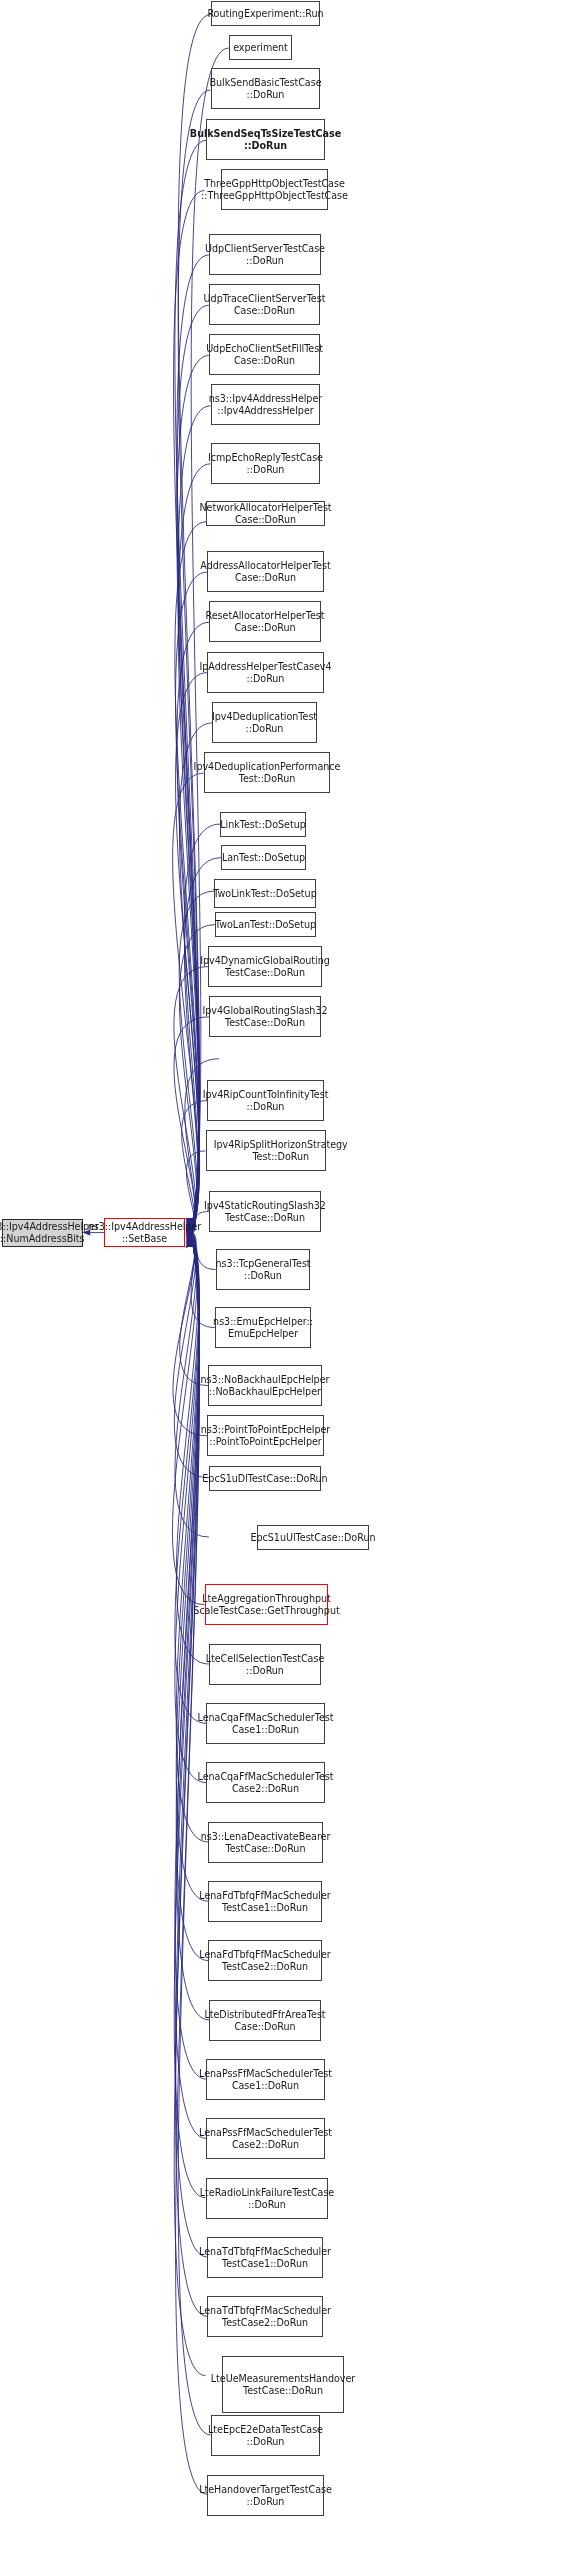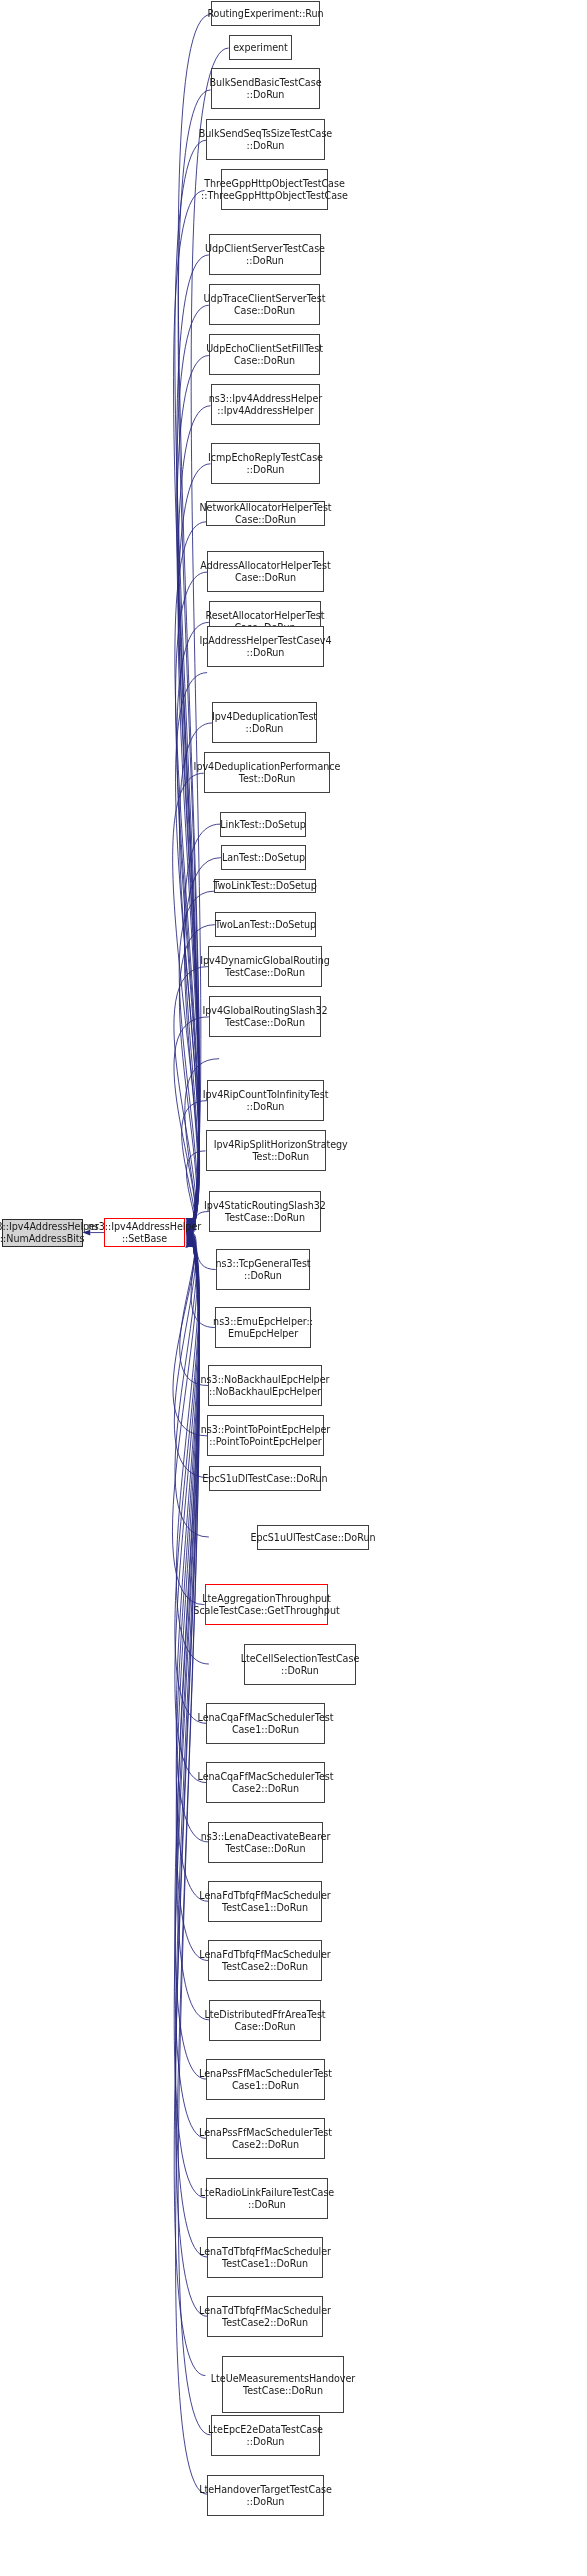--- a/index.html
+++ b/index.html
@@ -155,49 +155,49 @@
       <polygon points="216,1450 222.77264302985657,1443.1668962842543 225.5989442458607,1449.35171814397" fill="#26287f"></polygon>
     </svg>
 <div class="node highlight" style="left: 104px; top: 1218px; width: 81px; height: 29px;">ns3::Ipv4AddressHelper
 ::SetBase</div>
     <div class="node root" style="left: 1.7px; top: 1219px; width: 81px; height: 27.5px;">ns3::Ipv4AddressHelper
 ::NumAddressBits</div>
     <div class="node" style="left: 211px; top: 1.3px; width: 109px; height: 24.5px;">RoutingExperiment::Run</div>
     <div class="node" style="left: 229px; top: 35px; width: 63px; height: 24.5px;">experiment</div>
     <div class="node" style="left: 211px; top: 68px; width: 109px; height: 41px;">BulkSendBasicTestCase
 ::DoRun</div>
-    <div class="node" style="left: 206px; top: 119px; width: 119px; height: 41px;">BulkSendSeqTsSizeTestCase
+    <div class="node" style="left: 206px; top: 119px; width: 119px; height: 41px; font-weight: bold;">BulkSendSeqTsSizeTestCase
 ::DoRun</div>
     <div class="node" style="left: 205px; top: 169px; width: 107px; height: 41px; margin-left: 16px;">ThreeGppHttpObjectTestCase
 ::ThreeGppHttpObjectTestCase</div>
     <div class="node" style="left: 209px; top: 234px; width: 112px; height: 41px;">UdpClientServerTestCase
 ::DoRun</div>
     <div class="node" style="left: 209px; top: 284px; width: 111px; height: 41px;">UdpTraceClientServerTest
 Case::DoRun</div>
     <div class="node" style="left: 209px; top: 334px; width: 111px; height: 41px;">UdpEchoClientSetFillTest
 Case::DoRun</div>
     <div class="node" style="left: 211px; top: 384px; width: 109px; height: 41px;">ns3::Ipv4AddressHelper
 ::Ipv4AddressHelper</div>
     <div class="node" style="left: 211px; top: 443px; width: 109px; height: 41px;">IcmpEchoReplyTestCase
 ::DoRun</div>
     <div class="node" style="left: 206px; top: 501px; width: 119px; height: 25px;">NetworkAllocatorHelperTest
 Case::DoRun</div>
     <div class="node" style="left: 207px; top: 551px; width: 117px; height: 41px;">AddressAllocatorHelperTest
 Case::DoRun</div>
     <div class="node" style="left: 209px; top: 601px; width: 112px; height: 41px;">ResetAllocatorHelperTest
 Case::DoRun</div>
-    <div class="node" style="left: 207px; top: 626px; width: 117px; height: 41px;">IpAddressHelperTestCasev4
+    <div class="node" style="left: 207px; top: 652px; width: 117px; height: 41px;">IpAddressHelperTestCasev4
 ::DoRun</div>
     <div class="node" style="left: 212px; top: 702px; width: 105px; height: 41px;">Ipv4DeduplicationTest
 ::DoRun</div>
     <div class="node" style="left: 204px; top: 752px; width: 126px; height: 41px;">Ipv4DeduplicationPerformance
 Test::DoRun</div>
     <div class="node" style="left: 220px; top: 812px; width: 86px; height: 24.5px;">LinkTest::DoSetup</div>
     <div class="node" style="left: 221px; top: 845px; width: 85px; height: 24.5px;">LanTest::DoSetup</div>
-    <div class="node" style="left: 214px; top: 879px; width: 102px; height: 14px;">TwoLinkTest::DoSetup</div>
+    <div class="node" style="left: 214px; top: 879px; width: 102px; height: 29px;">TwoLinkTest::DoSetup</div>
     <div class="node" style="left: 215px; top: 912px; width: 101px; height: 24.5px;">TwoLanTest::DoSetup</div>
     <div class="node" style="left: 208px; top: 946px; width: 114px; height: 41px;">Ipv4DynamicGlobalRouting
 TestCase::DoRun</div>
     <div class="node" style="left: 209px; top: 996px; width: 112px; height: 41px;">Ipv4GlobalRoutingSlash32
 TestCase::DoRun</div>
     <div class="node" style="left: 219px; top: 1046px; width: 90px; height: 24.5px; margin-top: 40px;">Ipv4RipTest::DoRun</div>
     <div class="node" style="left: 207px; top: 1080px; width: 117px; height: 41px;">Ipv4RipCountToInfinityTest
 ::DoRun</div>
     <div class="node" style="left: 206px; top: 1130px; width: 120px; height: 41px; padding-left: 32px;">Ipv4RipSplitHorizonStrategy
 Test::DoRun</div>
@@ -208,21 +208,21 @@
     <div class="node" style="left: 215px; top: 1307px; width: 96px; height: 41px;">ns3::EmuEpcHelper::
 EmuEpcHelper</div>
     <div class="node" style="left: 208px; top: 1365px; width: 114px; height: 41px;">ns3::NoBackhaulEpcHelper
 ::NoBackhaulEpcHelper</div>
     <div class="node" style="left: 207px; top: 1415px; width: 117px; height: 41px;">ns3::PointToPointEpcHelper
 ::PointToPointEpcHelper</div>
     <div class="node" style="left: 209px; top: 1466px; width: 112px; height: 24.5px;">EpcS1uDlTestCase::DoRun</div>
     <div class="node" style="left: 209px; top: 1525px; width: 112px; height: 24.5px; margin-left: 48px;">EpcS1uUlTestCase::DoRun</div>
     <div class="node highlight" style="left: 205px; top: 1584px; width: 123px; height: 41px;">LteAggregationThroughput
 ScaleTestCase::GetThroughput</div>
-    <div class="node" style="left: 209px; top: 1644px; width: 112px; height: 41px; margin-left: 35px;">LteCellSelectionTestCase
+    <div class="node" style="left: 209px; top: 1644px; width: 112px; height: 41px;">LteCellSelectionTestCase
 ::DoRun</div>
     <div class="node" style="left: 206px; top: 1703px; width: 119px; height: 41px;">LenaCqaFfMacSchedulerTest
 Case1::DoRun</div>
     <div class="node" style="left: 206px; top: 1762px; width: 119px; height: 41px;">LenaCqaFfMacSchedulerTest
 Case2::DoRun</div>
     <div class="node" style="left: 208px; top: 1822px; width: 115px; height: 41px;">ns3::LenaDeactivateBearer
 TestCase::DoRun</div>
     <div class="node" style="left: 208px; top: 1881px; width: 114px; height: 41px;">LenaFdTbfqFfMacScheduler
 TestCase1::DoRun</div>
     <div class="node" style="left: 208px; top: 1940px; width: 114px; height: 41px;">LenaFdTbfqFfMacScheduler

